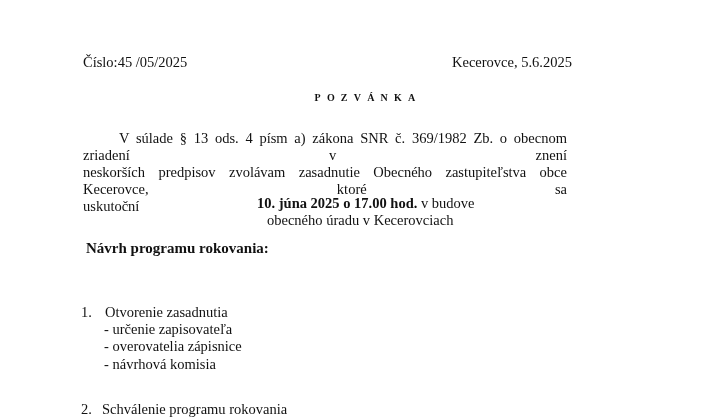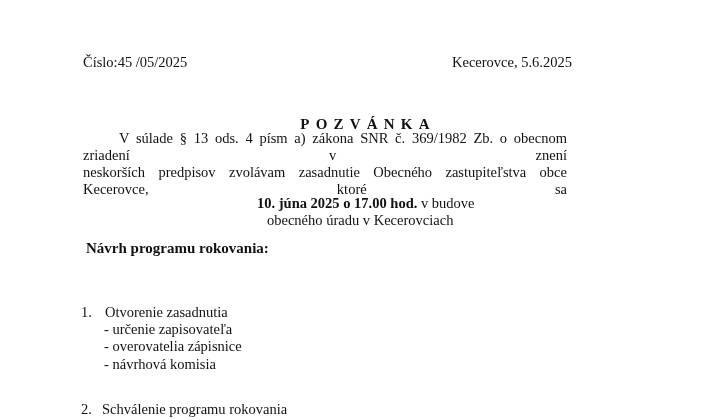--- a/index.html
+++ b/index.html
@@ -13,25 +13,25 @@
     body {
       font-family: "Liberation Serif", "DejaVu Serif", serif;
       color: #111111;
       font-size: 14.5px;
       position: relative;
     }
     .abs { position: absolute; white-space: nowrap; }
     .ref { left: 83px; top: 54px; }
     .dateplace { left: 452px; top: 54px; }
     .title {
-      left: 0; width: 720px; top: 116px;
+      left: 0; width: 720px; top: 92px;
       text-align: center;
       font-weight: bold;
       letter-spacing: 6.2px;
-      font-size: 15px;
+      font-size: 10px;
       padding-left: 16px;
       box-sizing: border-box;
     }
     .para {
       left: 83px; top: 130px; width: 484px;
       white-space: normal;
       line-height: 17px;
       text-align: justify;
     }
     .para .line { display: block; }
@@ -55,20 +55,21 @@
 <body>
 
 <div class="abs ref">Číslo:45 /05/2025</div>
 <div class="abs dateplace">Kecerovce, 5.6.2025</div>
 
 <div class="abs title">POZVÁNKA</div>
 
 <div class="abs para">
   <span class="line first just">V súlade § 13 ods. 4 písm a) zákona SNR č. 369/1982 Zb. o obecnom zriadení v znení</span>
   <span class="line just">neskorších predpisov zvolávam zasadnutie Obecného zastupiteľstva obce Kecerovce, ktoré sa</span>
+  <span class="line">uskutoční</span>
 </div>
 
 <div class="abs meeting1">
   <b>10. júna  2025 o 17.00 hod.</b><span> v budove</span>
 </div>
 <div class="abs meeting2">obecného úradu v Kecerovciach</div>
 
 <div class="abs agenda-title">Návrh programu rokovania:</div>
 
 <div class="abs agenda">

